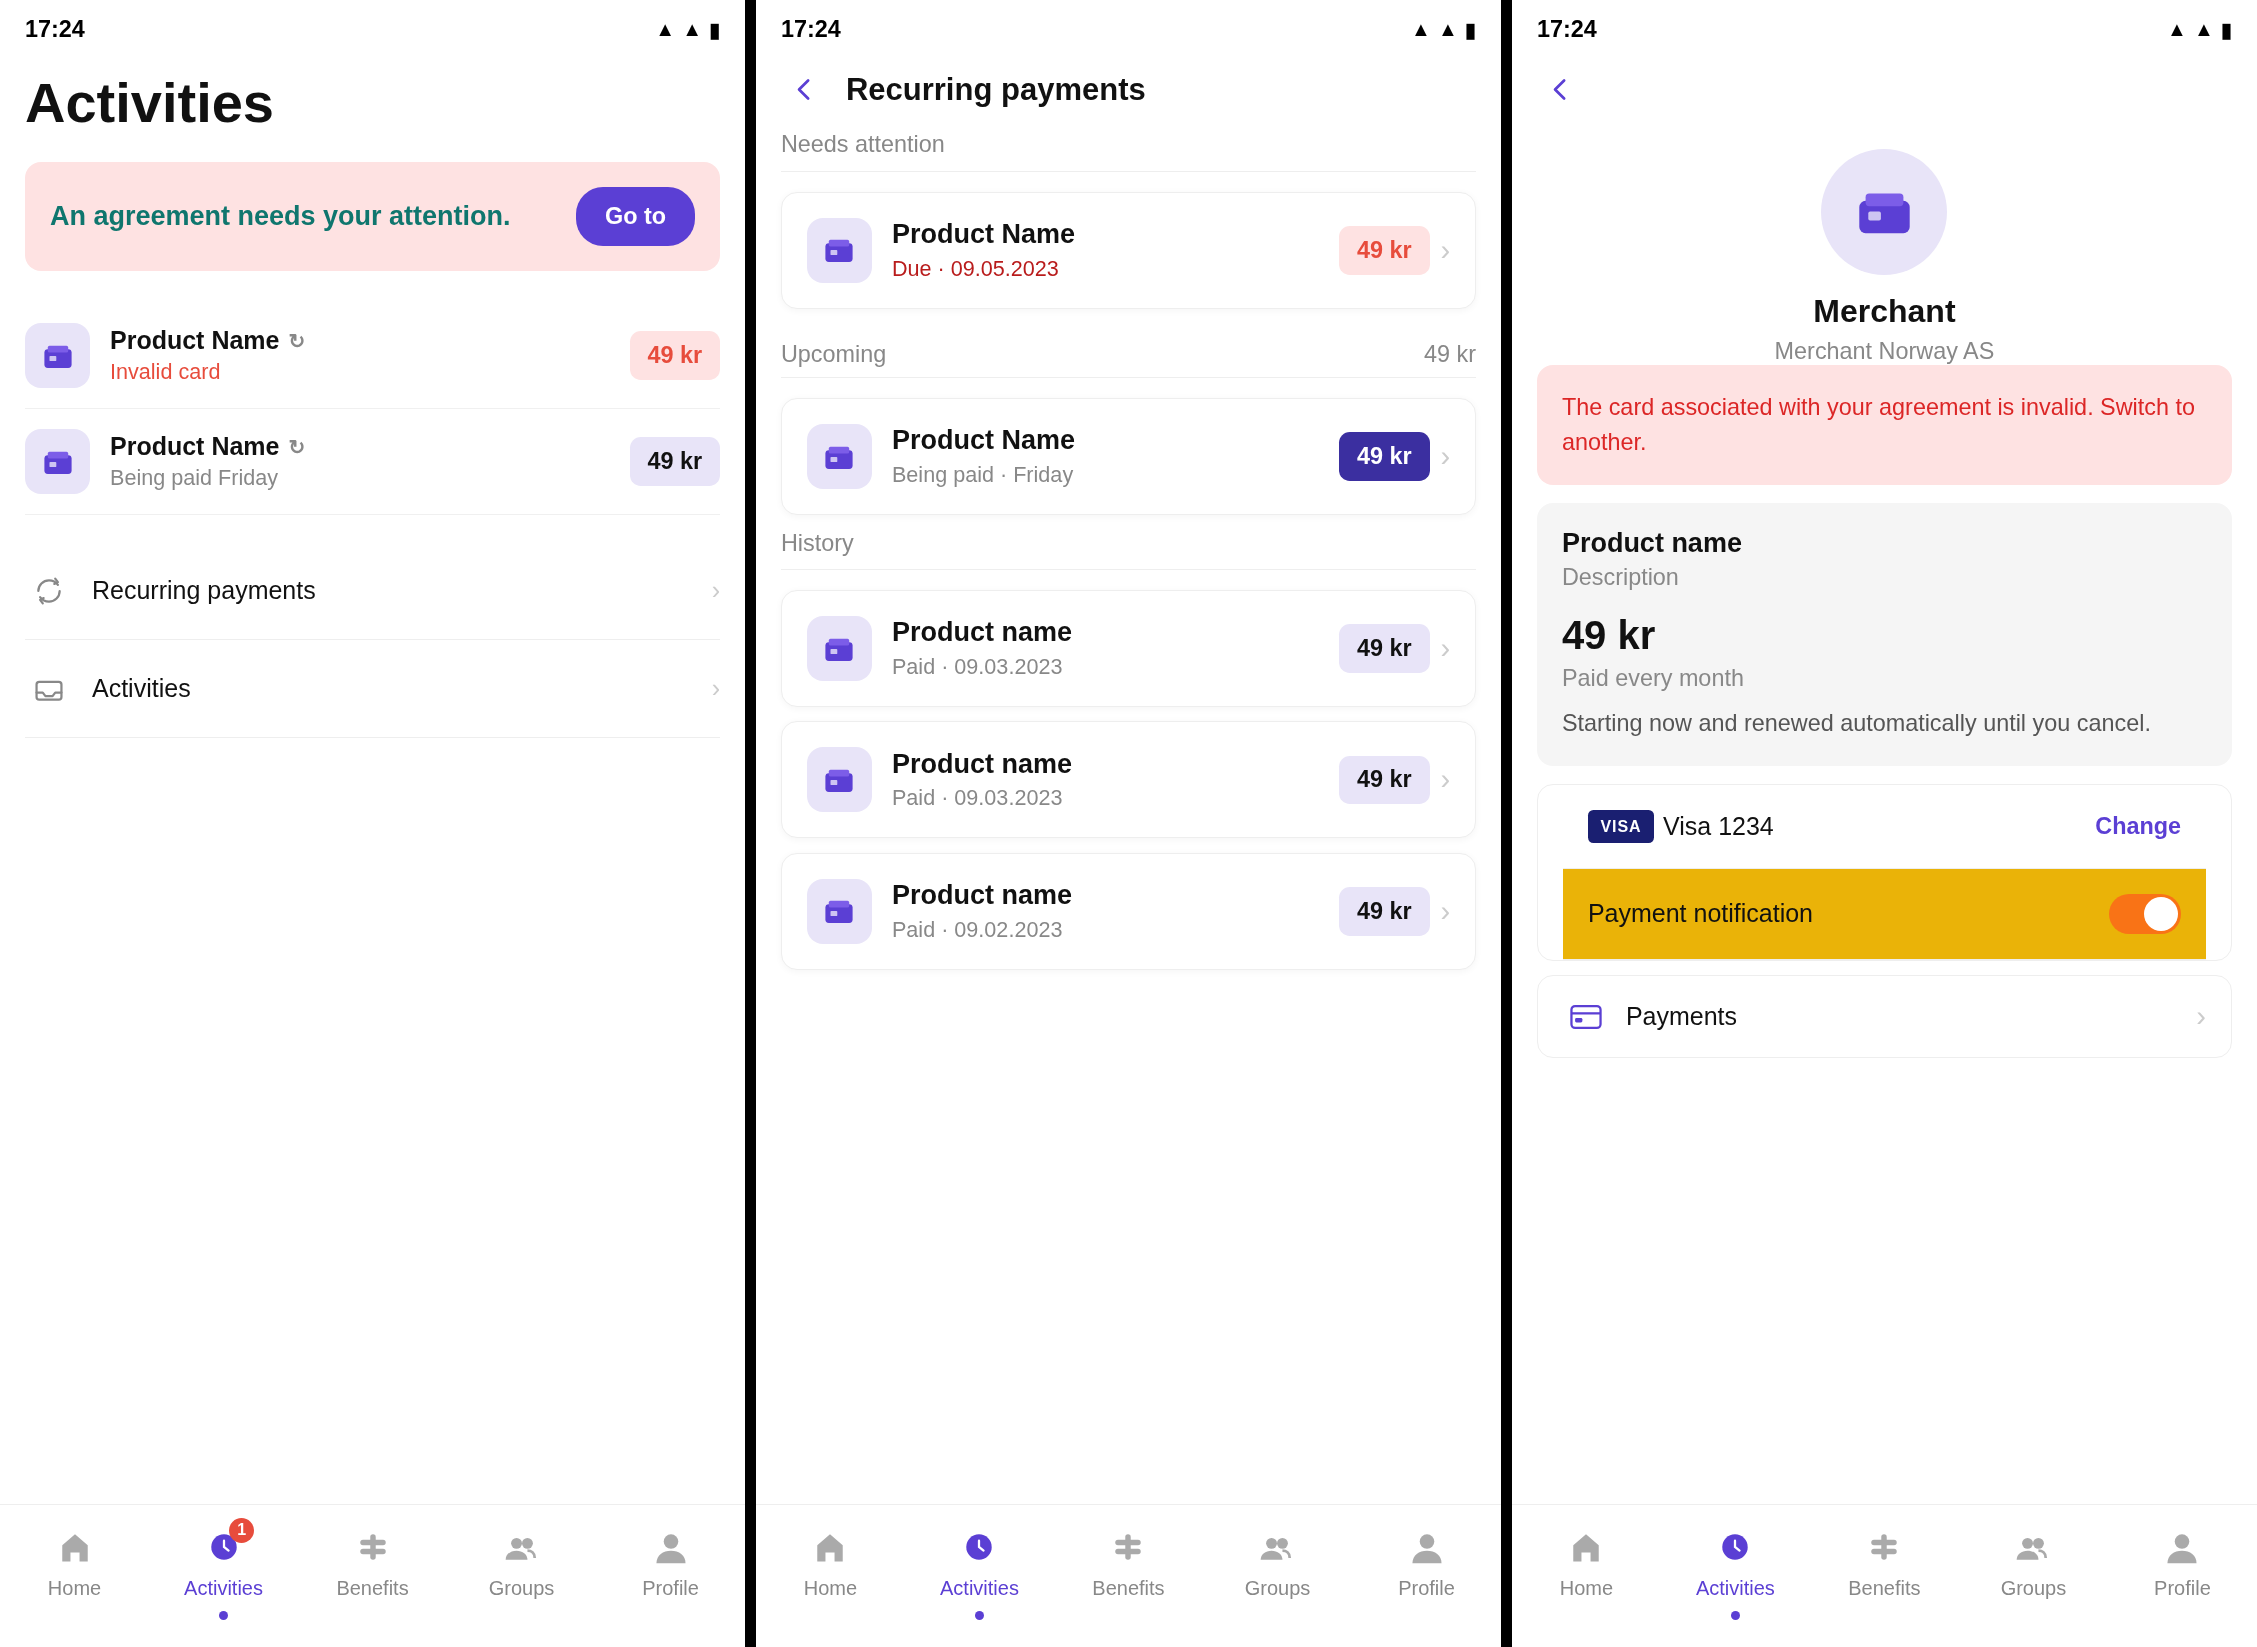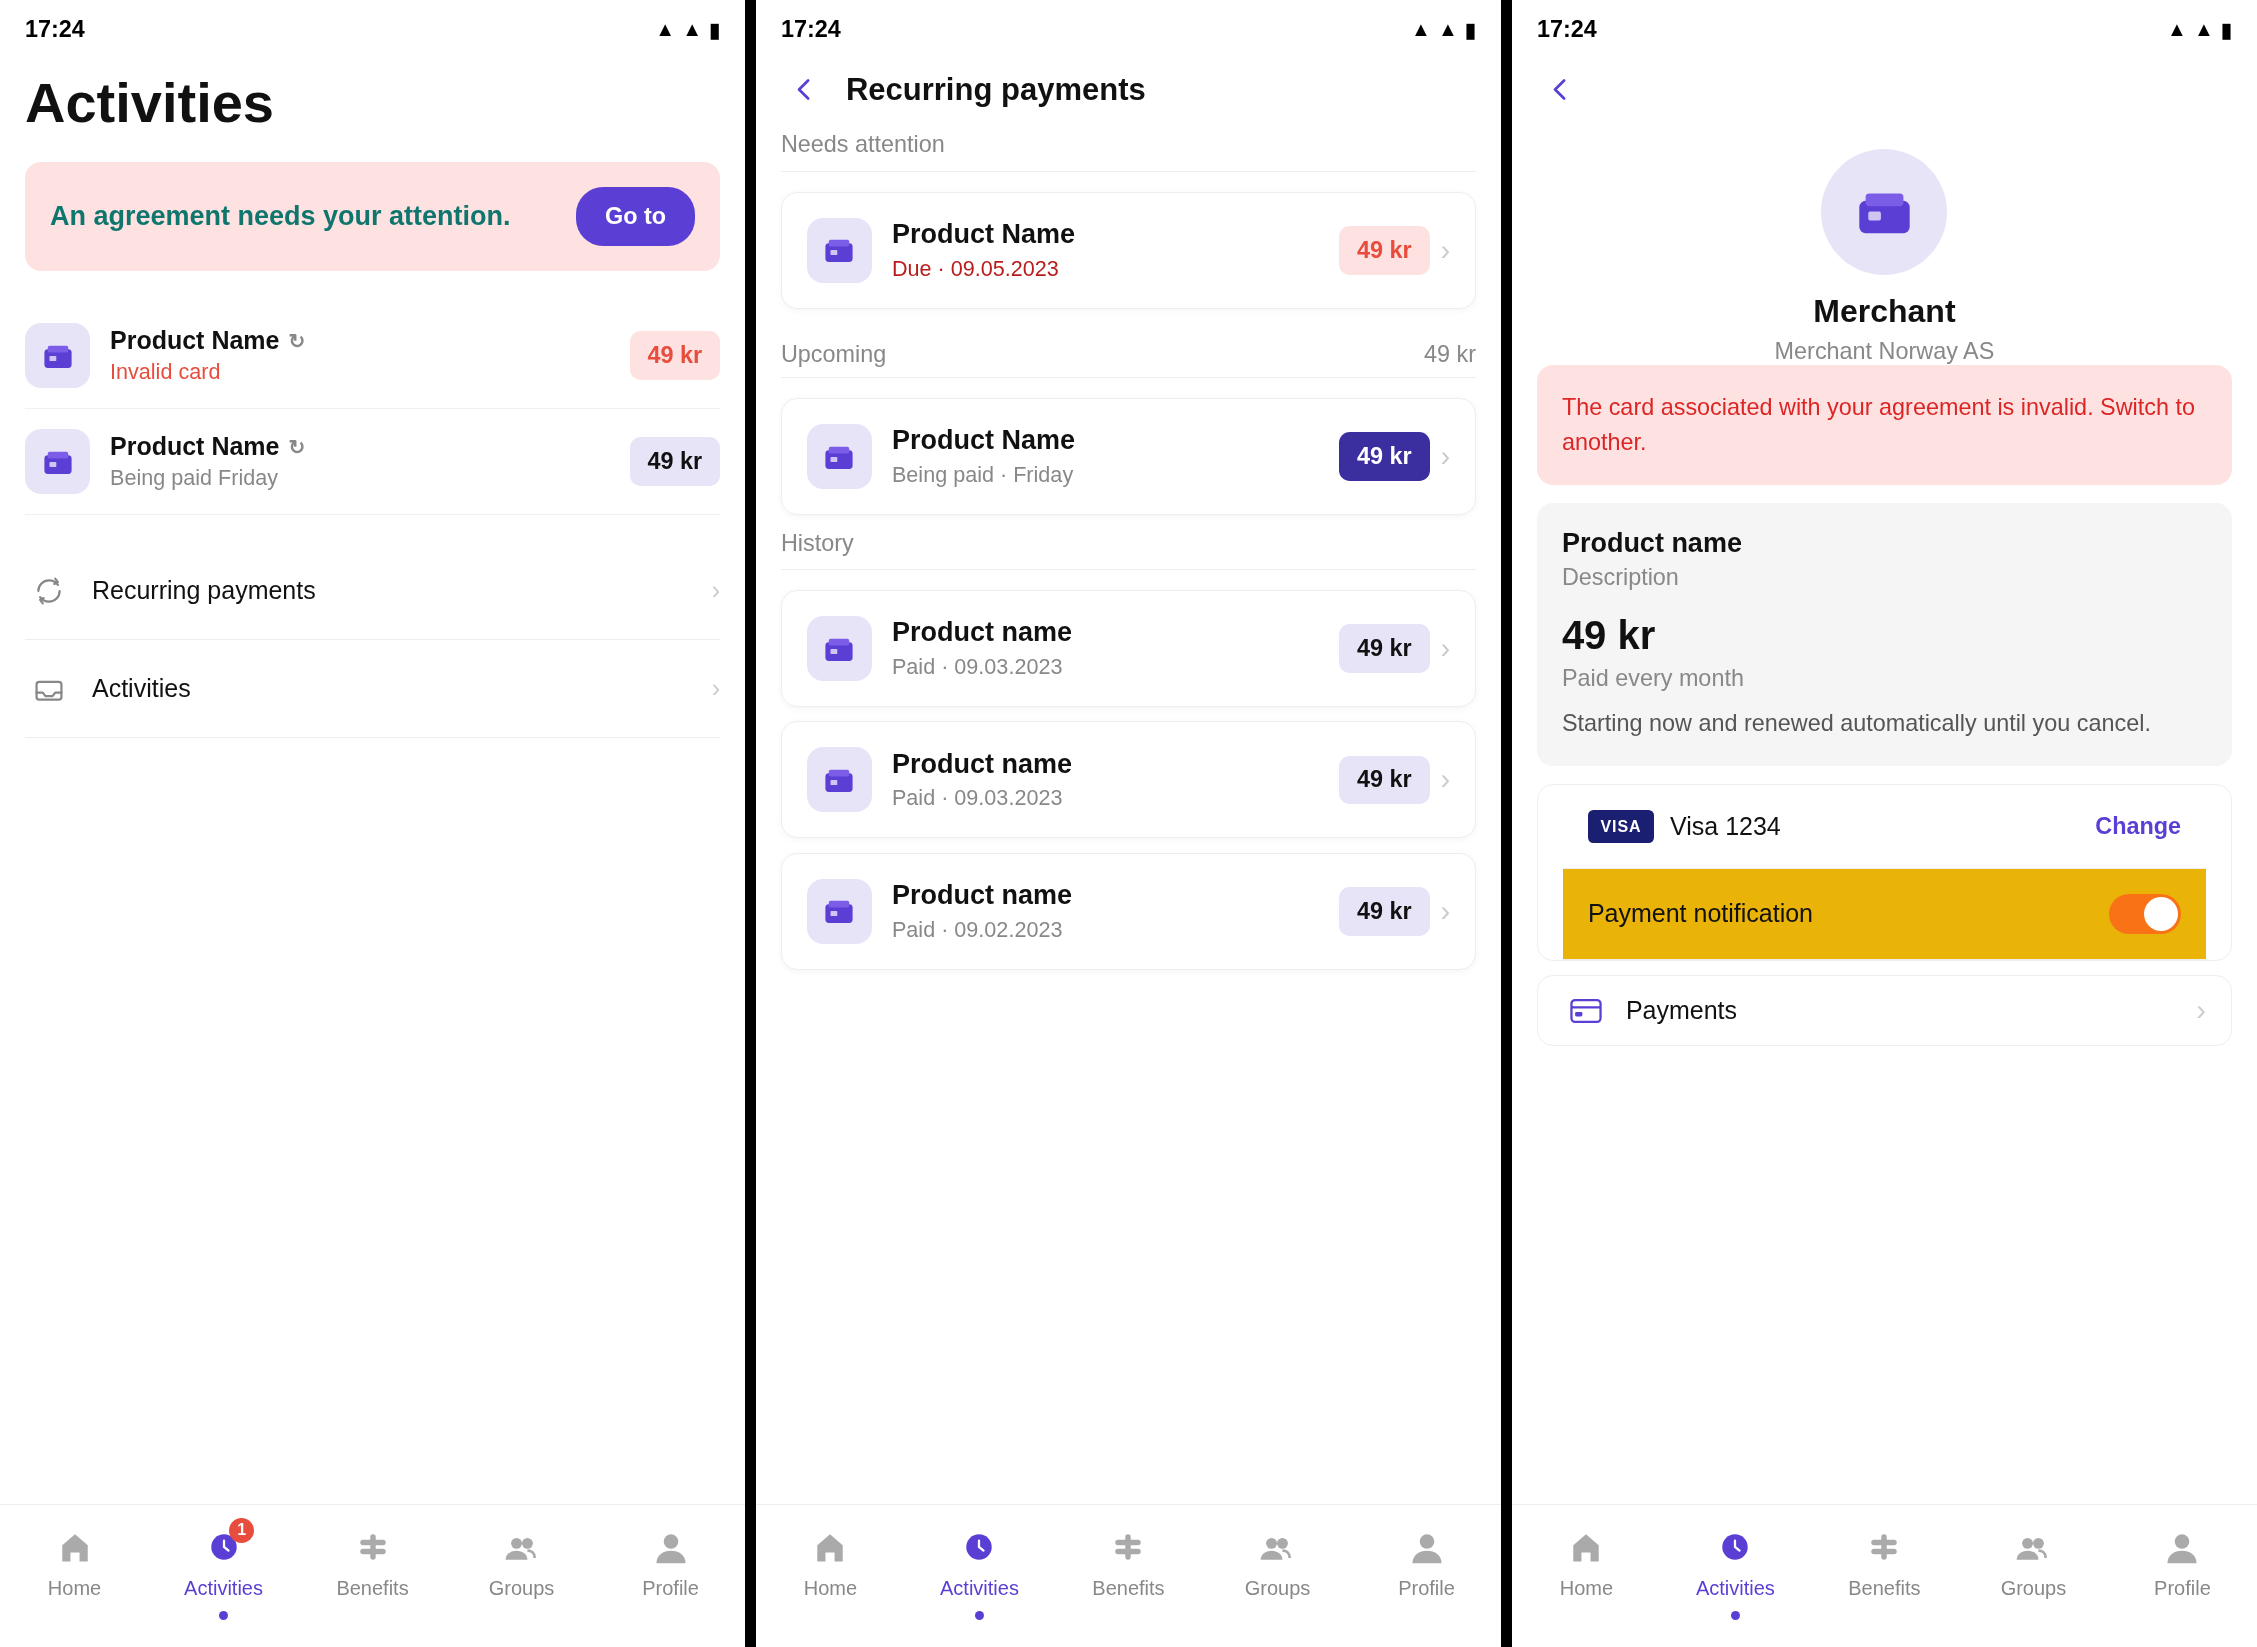--- a/index.html
+++ b/index.html
@@ -425,21 +425,21 @@
       margin: 0 25px;
     }
 
     .visa-badge {
       background: #1a1f71;
       color: #fff;
       font-size: 16px;
       font-weight: 700;
       padding: 7.2px 12.6px;
       border-radius: 5.4px;
-      margin-right: 16px;
+      margin-right: 9px;
       letter-spacing: 0.9px;
     }
 
     .card-number {
       flex: 1;
       font-size: 25px;
       color: #111;
     }
 
     .change-link {
@@ -478,21 +478,21 @@
       background: #fff;
       border-radius: 50%;
       position: absolute;
       right: 2.7px;
       top: 2.7px;
     }
 
     .payments-row {
       display: flex;
       align-items: center;
-      padding: 11px 25px;
+      padding: 17px 25px;
       background: #fff;
       margin: 14.4px 25px 0;
       border-radius: 16px;
       border: 0.9px solid #eee;
     }
 
     .payments-icon {
       width: 47px;
       height: 47px;
       display: flex;

